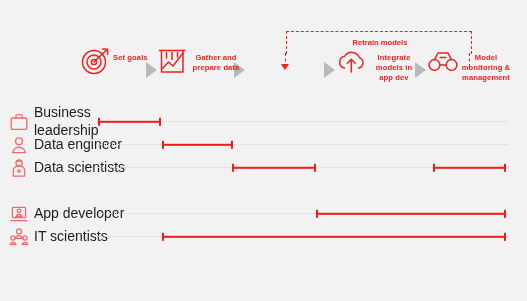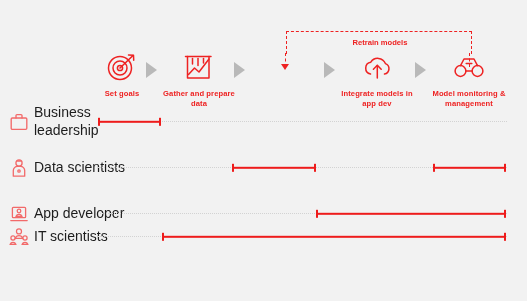--- a/index.html
+++ b/index.html
@@ -8,22 +8,22 @@
     background:#f2f2f2;
     font-family:"Liberation Sans",sans-serif;
     overflow:hidden;
     position:relative;
   }
   #canvas{position:absolute;inset:0;width:527px;height:301px;}
 
   
   .flow{position:absolute;left:0;top:0;width:476px;height:112px;}
   .stage{
-    position:absolute;top:52px;
-    display:flex;flex-direction:column;align-items:center;
+    position:absolute;top:46px;
+    display:flex;flex-direction:row;align-items:flex-start;
     width:86px;margin-left:-43px;
   }
   .stage .glyph{width:34px;height:30px;display:block;}
   .stage .cap{
     margin-top:7px;
     font-size:7.6px;font-weight:bold;line-height:1.32;
     color:#ee2222;text-align:center;letter-spacing:.1px;
   }
   .sep{position:absolute;top:62px;width:0;height:0;
        border-left:11px solid #b9b9b9;border-top:8px solid transparent;border-bottom:8px solid transparent;}
@@ -155,20 +155,31 @@
           <rect x="2.2" y="6" width="15.6" height="11.4" rx="1.1"></rect>
           <path d="M7 6 V3.6 A1 1 0 0 1 8 2.6 H12 A1 1 0 0 1 13 3.6 V6"></path>
         </svg>
       </span>
       <span class="lbl">Business
 leadership</span>
       <span class="track"></span>
       <span class="bar" style="left:98px;width:63px"></span>
     </div>
 
+    <div class="row" style="top:23px">
+      <span class="ico">
+        <svg viewBox="0 0 20 20" width="20" height="20" fill="none" stroke="#f26a6a" stroke-width="1.35" stroke-linecap="round">
+          <circle cx="10" cy="6.3" r="3.4"></circle>
+          <path d="M3.6 17.6 A6.5 6.5 0 0 1 16.4 17.6 Z"></path>
+        </svg>
+      </span>
+      <span class="lbl">Data engineer</span>
+      <span class="track"></span>
+      <span class="bar" style="left:162px;width:71px"></span>
+    </div>
 
     <div class="row" style="top:46px">
       <span class="ico">
         <svg viewBox="0 0 20 20" width="20" height="20" fill="none" stroke="#f26a6a" stroke-width="1.3" stroke-linecap="round" stroke-linejoin="round">
           <circle cx="10" cy="5" r="3.1"></circle>
           <path d="M4.3 18.2 V12.6 A4.2 4.2 0 0 1 8.5 8.4 H11.5 A4.2 4.2 0 0 1 15.7 12.6 V18.2 Z"></path>
           <path d="M8.2 3 H11.8"></path>
           <circle cx="10" cy="13" r="1.2"></circle>
         </svg>
       </span>

